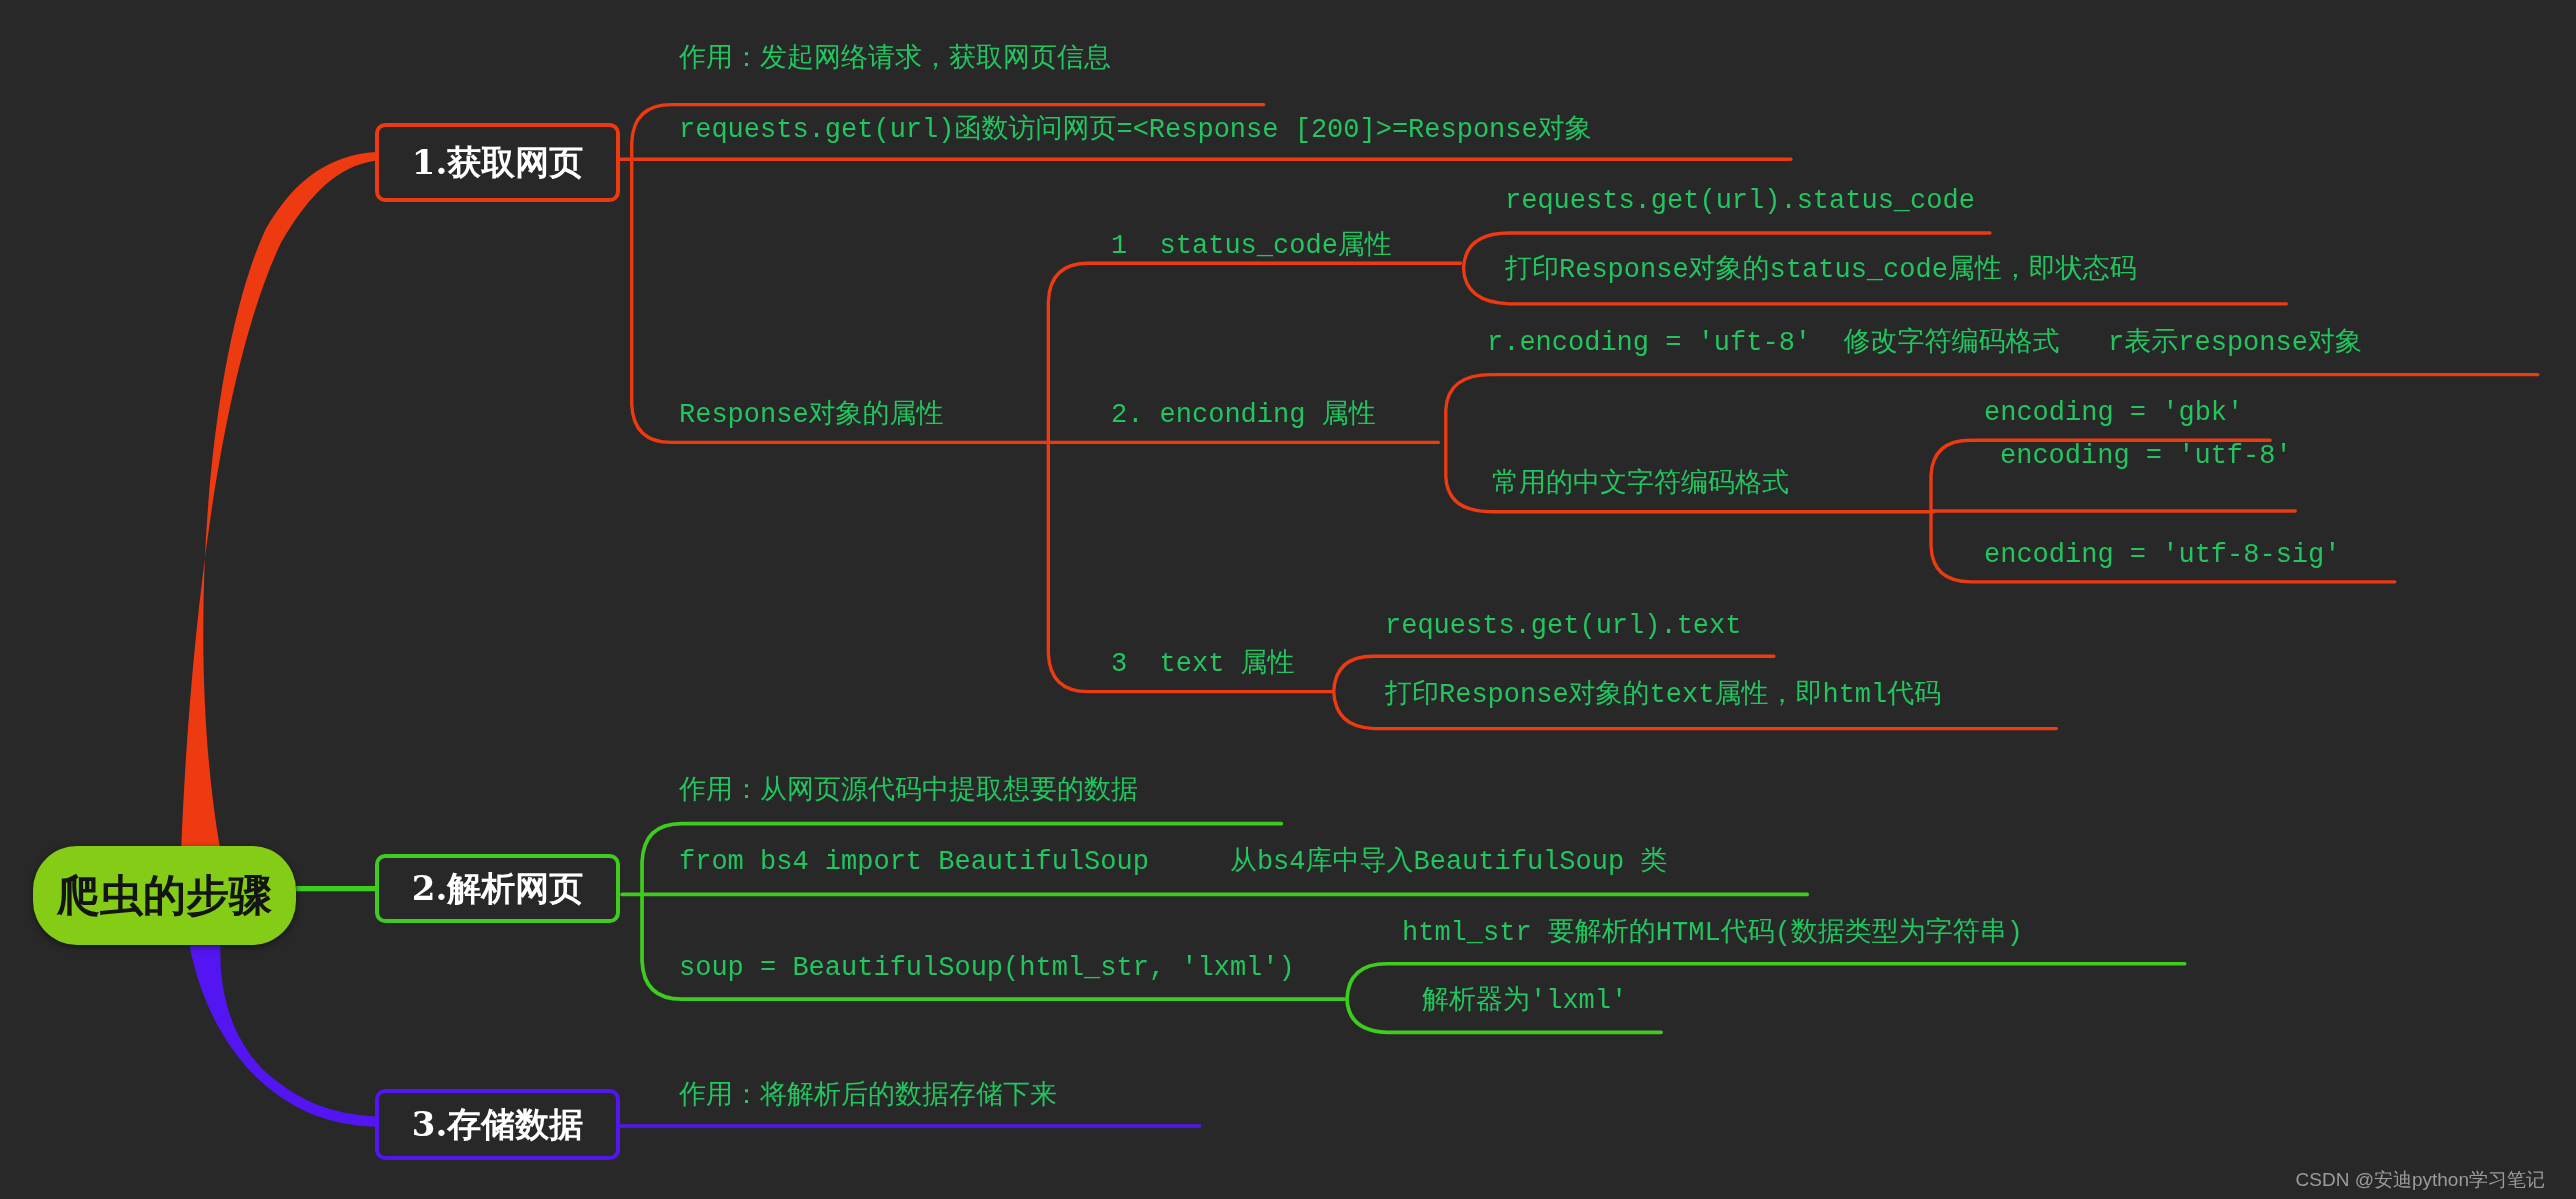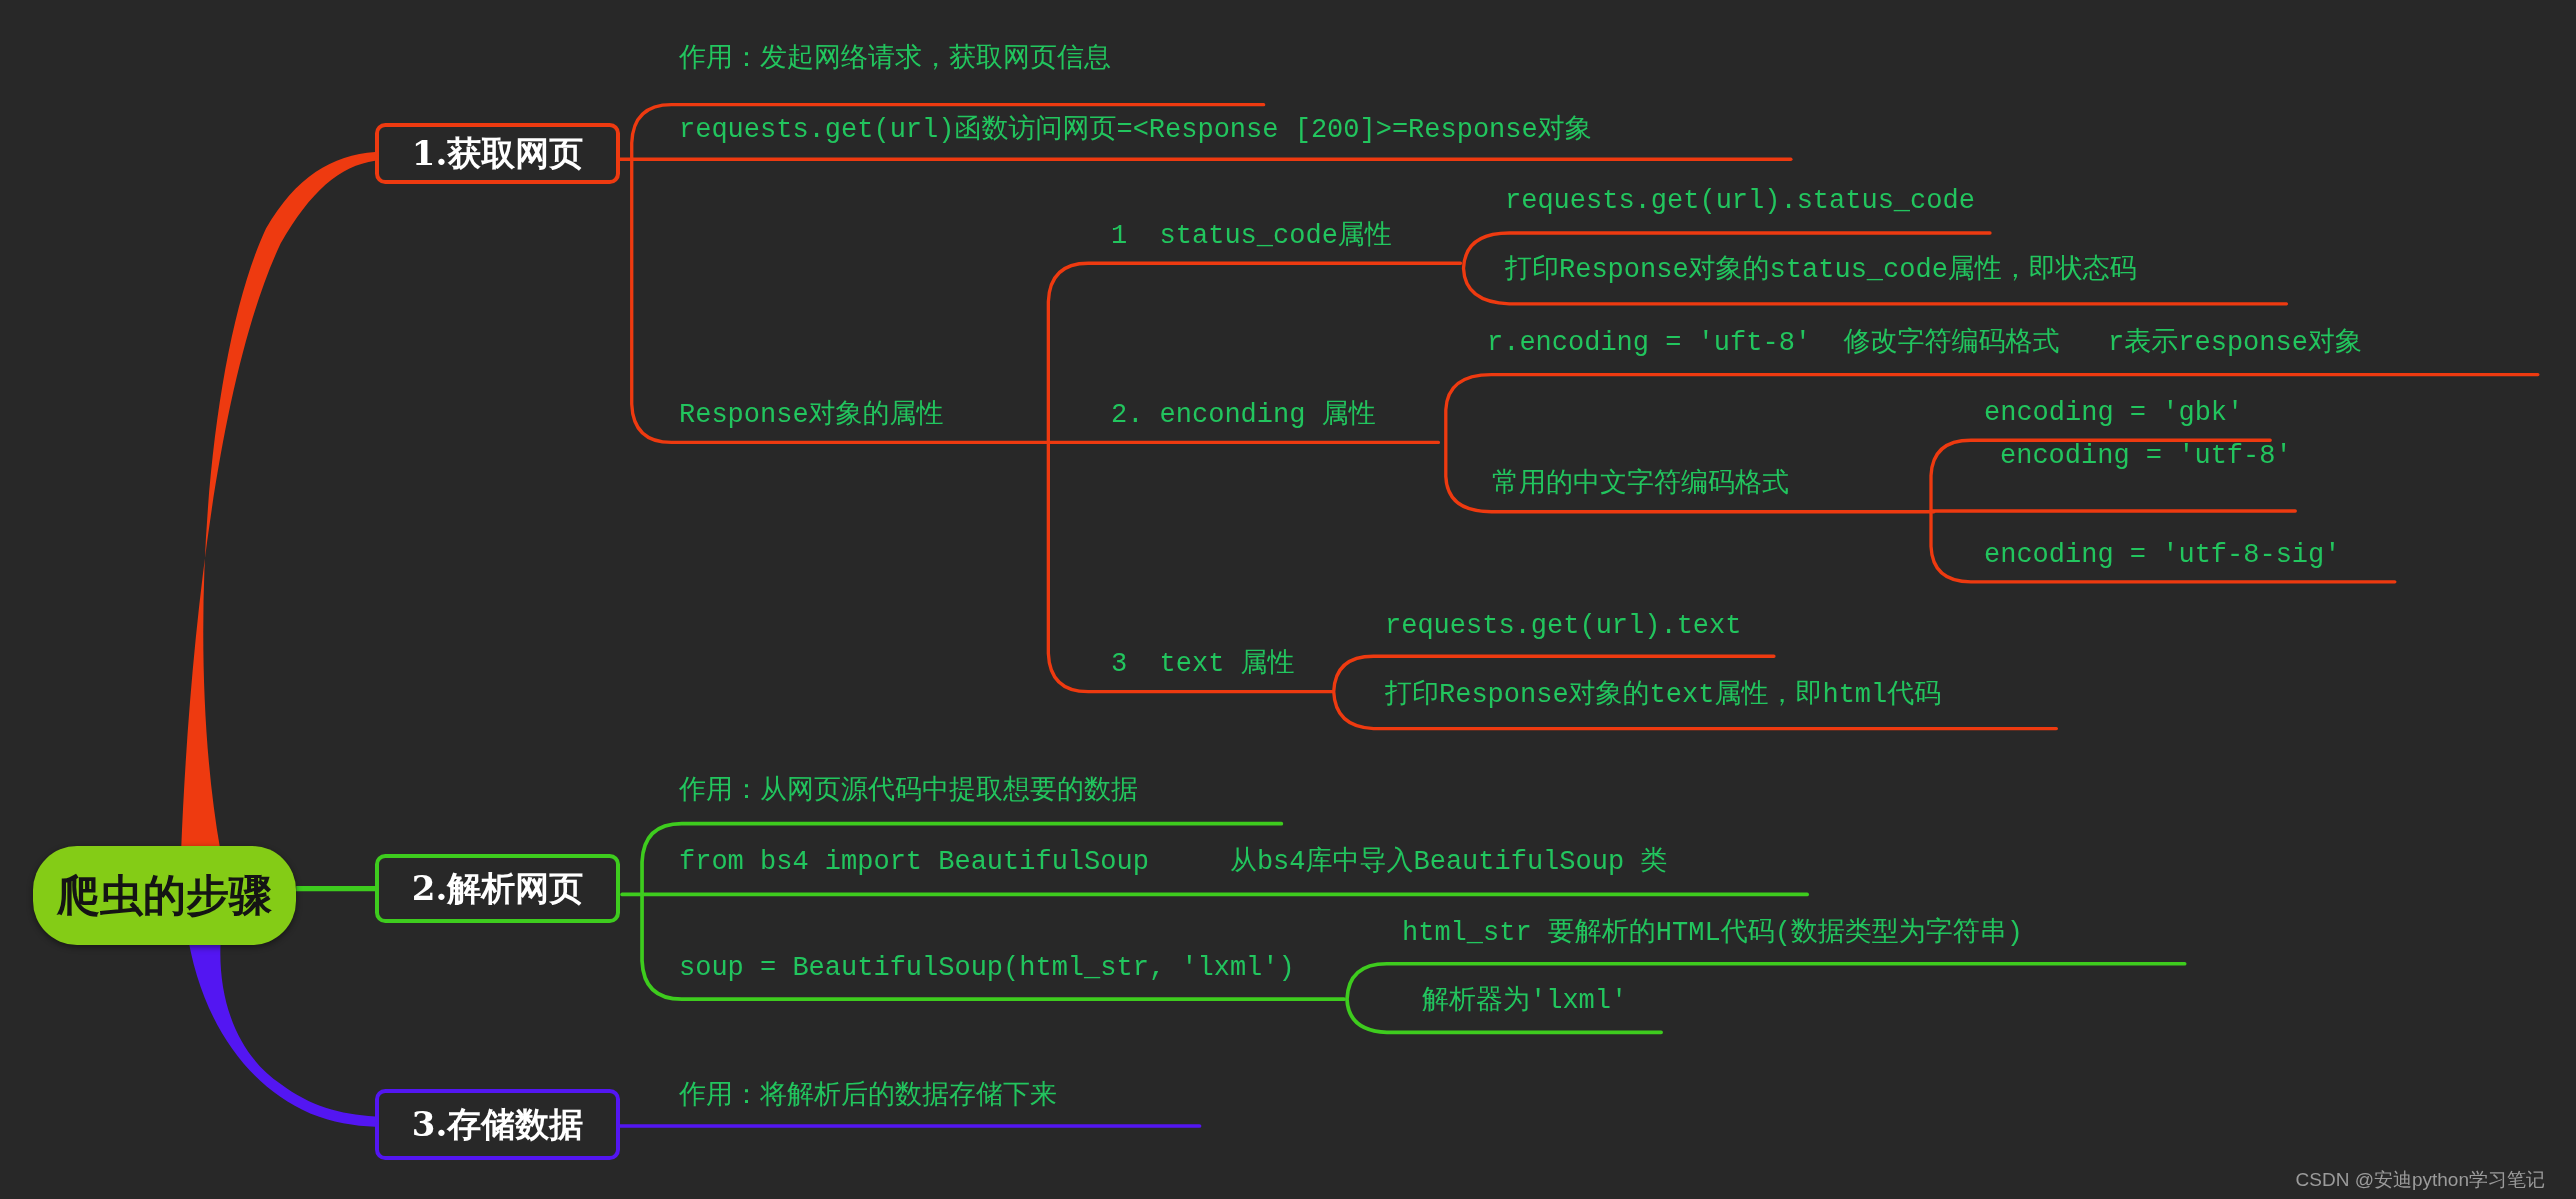--- a/index.html
+++ b/index.html
@@ -4,34 +4,34 @@
 <style>
   html,body{margin:0;padding:0;background:#282828;}
   #canvas{position:relative;width:2576px;height:1199px;background:#282828;overflow:hidden;
           font-family:"Liberation Sans",sans-serif;}
   #wires{position:absolute;left:0;top:0;width:2576px;height:1199px;}
   .leaf{position:absolute;color:#22c55e;font-family:"Liberation Mono","DejaVu Sans Mono",monospace;
         font-size:27px;line-height:37px;white-space:pre;}
   .mainnode{position:absolute;box-sizing:border-box;border-radius:10.3px;background:#282828;
         display:flex;align-items:center;justify-content:center;color:#ffffff;
         font-family:"DejaVu Serif","Liberation Serif",serif;font-weight:bold;font-size:34px;white-space:pre;}
-  #node-fetch{left:375px;top:123px;width:245px;height:61px;border:4.4px solid #ee3a10;}
+  #node-fetch{left:375px;top:123px;width:245px;height:79px;border:4.4px solid #ee3a10;}
   #node-parse{left:375px;top:854px;width:245px;height:69px;border:4.4px solid #3ecc1e;}
   #node-store{left:375px;top:1089px;width:245px;height:71px;border:4.4px solid #5316f2;}
   #node-root{position:absolute;left:33px;top:846px;width:263px;height:99px;background:#84cc16;
         border-radius:44px;display:flex;align-items:center;justify-content:center;color:#141414;
         font-family:"DejaVu Serif","Liberation Serif",serif;font-weight:bold;font-size:43px;
         box-shadow:0 2.2px 5.9px rgba(0,0,0,0.45);white-space:pre;}
   #watermark{position:absolute;right:31px;bottom:5.9px;color:#9b9b9b;font-size:19px;
         font-family:"Liberation Sans",sans-serif;}
   
   #t1 {left:679px; top:41px;}
   #t2 {left:679px; top:112px;}
   #t3 {left:679px; top:397px;}
-  #t4 {left:1111px;top:218px;}
+  #t4 {left:1111px;top:228px;}
   #t5 {left:1505px;top:183px;}
   #t6 {left:1505px;top:252px;}
   #t7 {left:1111px;top:397px;}
   #t8 {left:1487px;top:325px;}
   #t9 {left:1492px;top:466px;}
   #t10{left:1984px;top:395px;}
   #t11{left:1984px;top:438px;margin-left:16px;}
   #t12{left:1984px;top:537px;}
   #t13{left:1111px;top:646px;}
   #t14{left:1385px;top:608px;}

